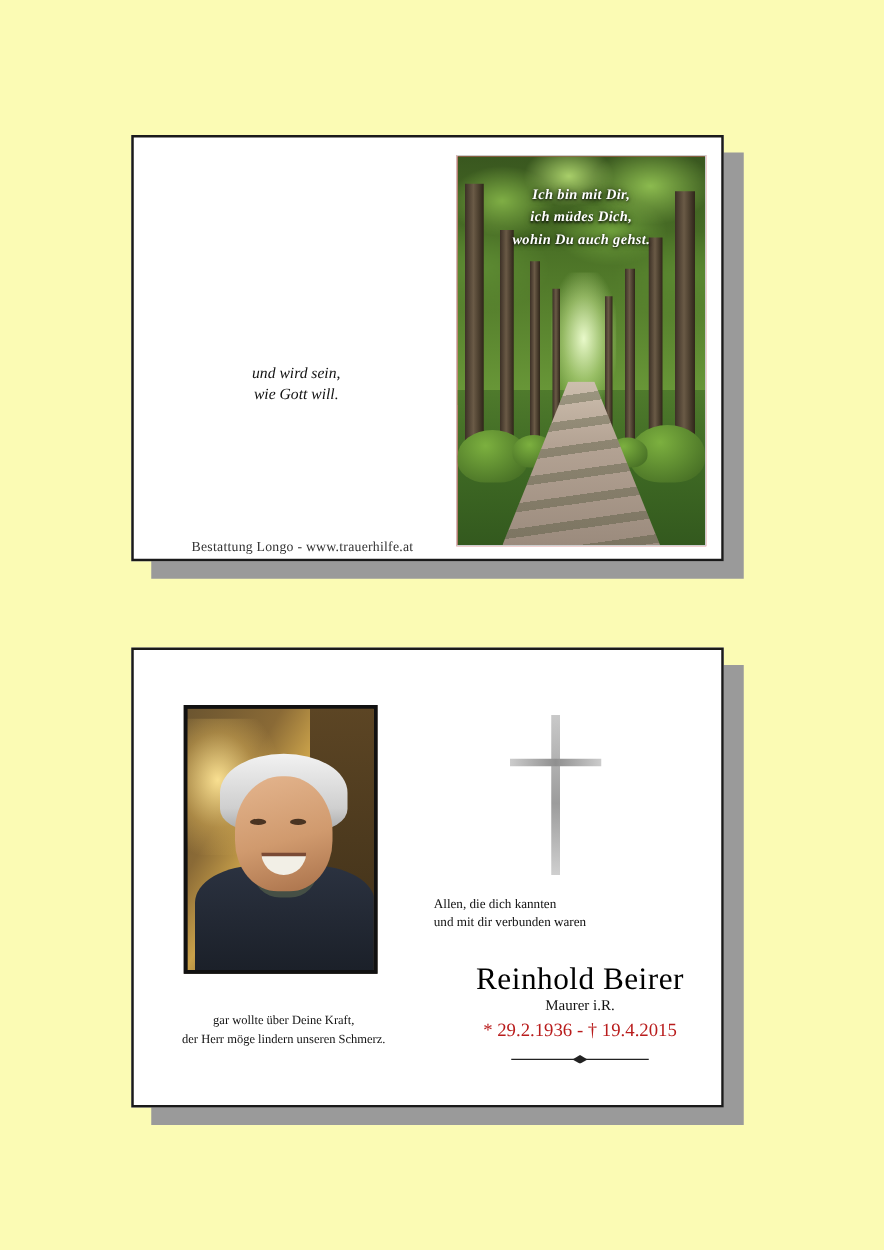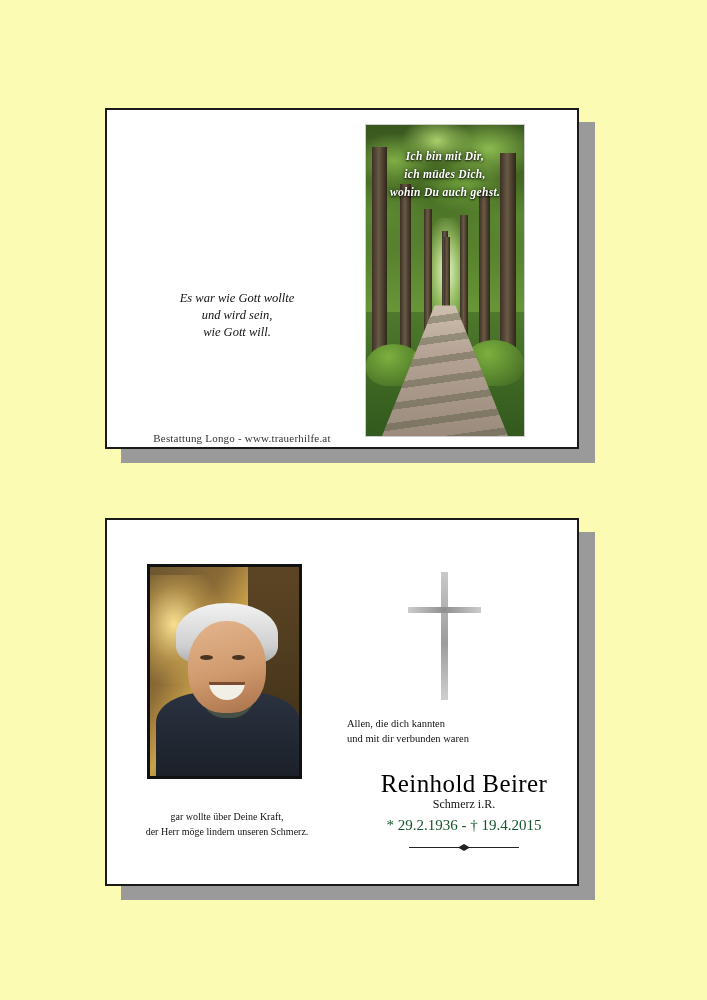--- a/index.html
+++ b/index.html
@@ -64,21 +64,21 @@
     font-size: 11px;
     color: #333;
     letter-spacing: 0.2px;
   }
 
   
   .c1-photo {
     position: absolute;
     left: 258px;
     top: 14px;
-    width: 160px;
+    width: 200px;
     height: 313px;
     border: 1px solid #cdcdcd;
     box-sizing: border-box;
     background: #ef4444;
     overflow: hidden;
   }
   .tree-scene { position: absolute; inset: 0; overflow: hidden; }
   
   .canopy {
     position: absolute; left: 0; top: 0; right: 0; height: 64%;
@@ -259,21 +259,21 @@
     left: 0; top: 277px; width: 234px;
     text-align: center;
     font-size: 12px;
     color: #111;
   }
   .c2-dates {
     position: absolute;
     left: 0; top: 297px; width: 234px;
     text-align: center;
     font-size: 15px;
-    color: #14532d;
+    color: #b91c1c;
   }
   .c2-rule {
     position: absolute;
     left: 62px; top: 324px; width: 110px; height: 7px;
   }
   .c2-rule .bar {
     position: absolute; left: 0; top: 3px; width: 110px; height: 1px;
     background: #222;
   }
   .c2-rule .dot {
@@ -285,21 +285,20 @@
 </style>
 </head>
 <body>
 
 <div class="card-wrap" id="card1-wrap">
   <div class="card-shadow" id="card1-shadow"></div>
   <div class="card" id="card1">
 
     <div class="c1-left">
       <div class="c1-verse">
-        <div>Es war wie Gott wollte</div>
         <div>und wird sein,</div>
         <div>wie Gott will.</div>
       </div>
       <div class="c1-credit">Bestattung Longo - www.trauerhilfe.at</div>
     </div>
 
     <div class="c1-photo">
       <div class="tree-scene">
         <div class="canopy"></div>
         <div class="ground"></div>
@@ -356,21 +355,21 @@
 
     <div class="c2-right">
       <div class="cross"></div>
 
       <div class="c2-ded">
         <div>Allen, die dich kannten</div>
         <div>und mit dir verbunden waren</div>
       </div>
 
       <div class="c2-name">Reinhold Beirer</div>
-      <div class="c2-prof">Schmerz i.R.</div>
+      <div class="c2-prof">Maurer i.R.</div>
       <div class="c2-dates">* 29.2.1936  - † 19.4.2015</div>
 
       <div class="c2-rule">
         <span class="bar"></span>
         <span class="dot"></span>
       </div>
     </div>
 
   </div>
 </div>

